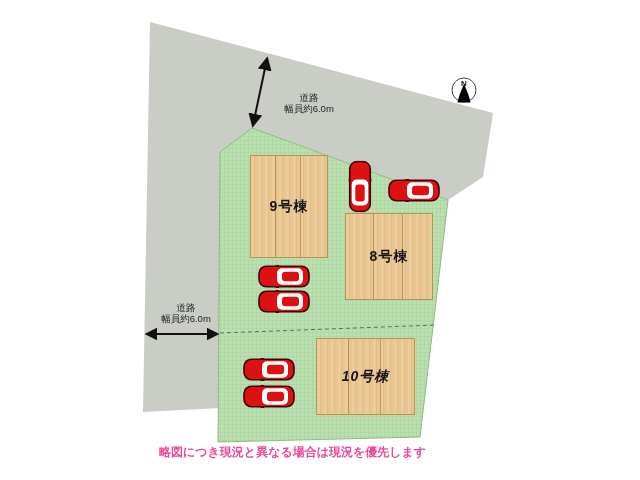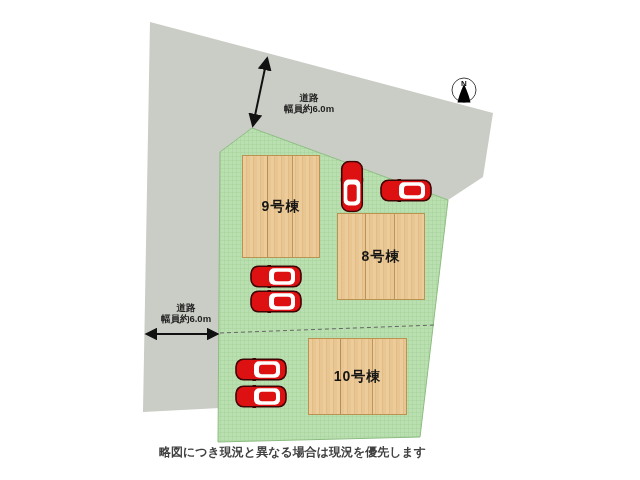--- a/index.html
+++ b/index.html
@@ -1,45 +1,45 @@
 <!DOCTYPE html>
 <html><head>
 <meta charset="utf-8">
 <style>
   html,body{margin:0;padding:0;background:#fff;}
   .stage{
     position:relative;width:640px;height:480px;background:#ffffff;overflow:hidden;
     font-family:"Liberation Sans","DejaVu Sans",sans-serif;
   }
   .stage svg.map{position:absolute;left:0;top:0;}
-  .overlay{position:absolute;left:0;top:0;width:536px;height:480px;pointer-events:none;border-radius:30px;}
+  .overlay{position:absolute;left:8px;top:0;width:536px;height:480px;pointer-events:none;border-radius:30px;}
   .road-label{
     position:absolute;text-align:center;color:#222;font-size:9.5px;line-height:11px;
-    font-weight:bold;white-space:nowrap;
+    font-weight:normal;white-space:nowrap;
   }
   .road-label span{display:block;}
   .building{
     position:absolute;box-sizing:border-box;border:1px solid #b9934f;
     display:flex;align-items:center;justify-content:center;
     background-image:
       linear-gradient(90deg,
         rgba(0,0,0,0) 0, rgba(0,0,0,0) calc(33% - 1px),
         rgba(150,103,44,.55) calc(33% - 1px), rgba(150,103,44,.55) 33%,
         rgba(0,0,0,0) 33%, rgba(0,0,0,0) calc(66% - 1px),
         rgba(150,103,44,.55) calc(66% - 1px), rgba(150,103,44,.55) 66%,
         rgba(0,0,0,0) 66%),
       repeating-linear-gradient(90deg,#eccc9b 0 3px,#e2bc84 3px 4px,#e8c591 4px 7px);
   }
   .building-label{
     font-size:14px;font-weight:bold;color:#151515;letter-spacing:1px;white-space:nowrap;
   }
   .car{position:absolute;width:52px;height:23px;}
   .caption{
     position:absolute;left:159px;top:444px;width:262px;text-align:center;
-    font-size:12px;font-weight:bold;color:#404040;white-space:nowrap;
+    font-size:12px;font-weight:bold;color:#ec4899;white-space:nowrap;
   }
 </style>
 </head>
 <body>
 
 <div class="stage">
 
   <svg class="map" width="640" height="480" viewBox="0 0 640 480">
     <defs>
       <pattern id="greengrid" width="4" height="4" patternUnits="userSpaceOnUse">
@@ -67,21 +67,21 @@
     </g>
   </svg>
 
   <div class="overlay" id="features">
       <div class="building" style="left: 242px; top: 155px; width: 78px; height: 103px;">
         <span class="building-label">9号棟</span>
       </div>
       <div class="building" style="left: 337px; top: 213px; width: 88px; height: 87px; text-align: center;">
         <span class="building-label">8号棟</span>
       </div>
-      <div class="building" style="left: 308px; top: 338px; width: 99px; height: 77px;">
+      <div class="building" style="left: 308px; top: 338px; width: 99px; height: 77px; font-style: italic;">
         <span class="building-label">10号棟</span>
       </div>
       <div class="car" style="left: 326px; top: 174.5px; transform: rotate(90deg);">
 <svg viewBox="0 0 52 23" width="52" height="23">
   <rect x="17.5" y="0" width="3.5" height="2.6" fill="#3f0404"></rect>
   <rect x="17.5" y="20.4" width="3.5" height="2.6" fill="#3f0404"></rect>
   <rect x="1" y="1.2" width="50" height="20.6" rx="7.5" fill="#dd1111" stroke="#3f0404" stroke-width="1.6"></rect>
   <rect x="19" y="3.2" width="26" height="16.6" rx="5" fill="#ffffff"></rect>
   <rect x="24" y="6.8" width="17" height="9.4" rx="3" fill="#dd1111"></rect>
 </svg></div>

